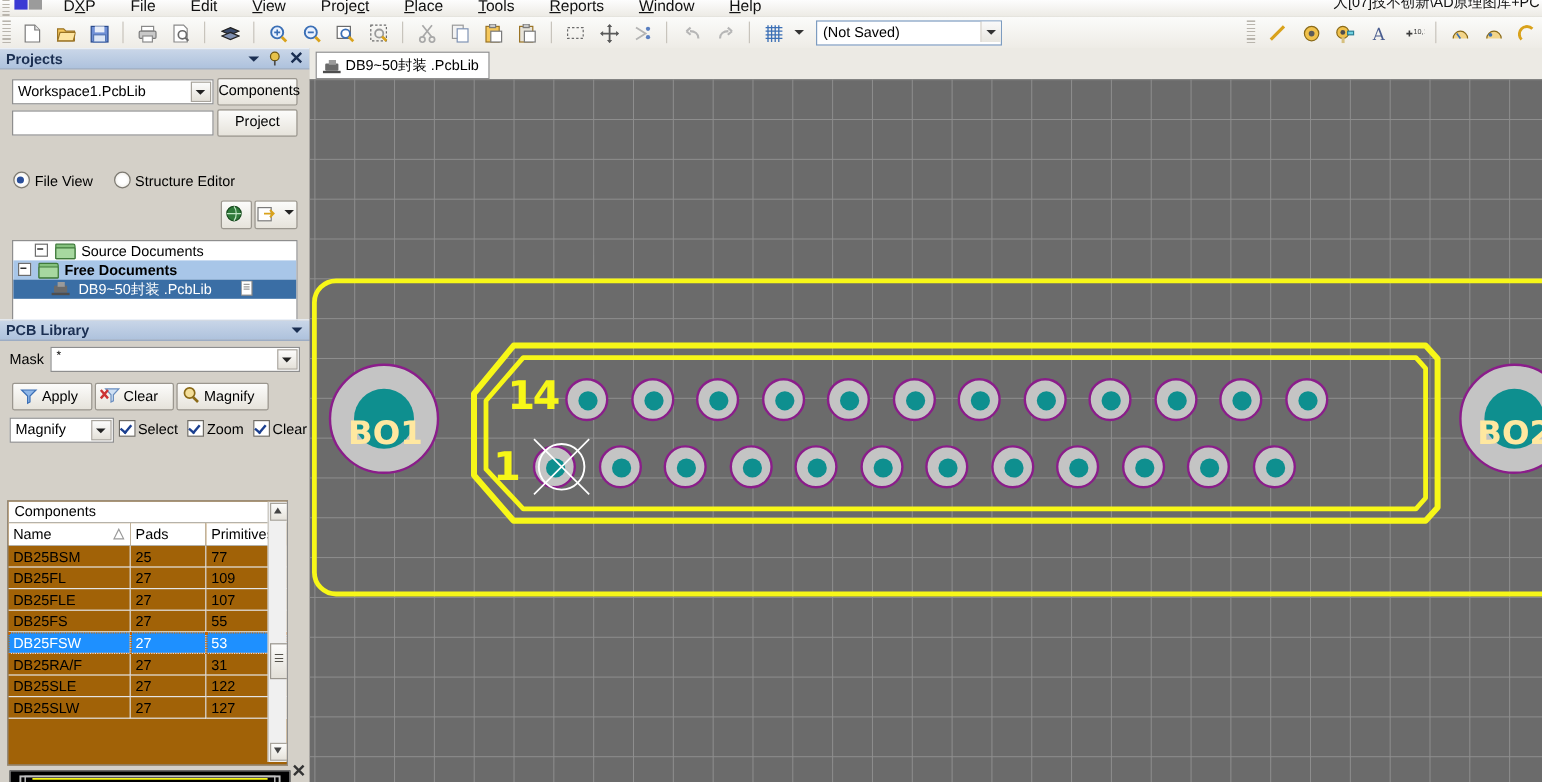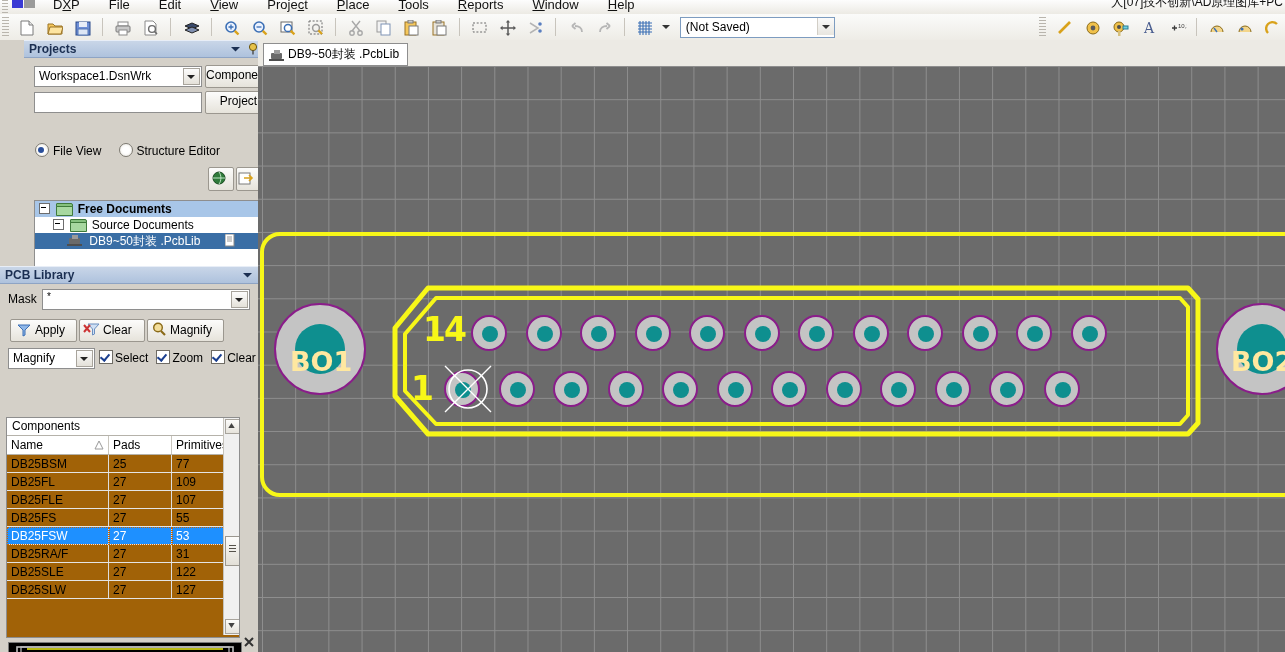--- a/index.html
+++ b/index.html
@@ -56,21 +56,21 @@
      border-left:1px solid #d2cec6;}
   .tb-combo .arw:after{content:"";position:absolute;left:4px;top:7px;border-left:4px solid transparent;
      border-right:4px solid transparent;border-top:4px solid #333;}
   .tb-small-arw{display:inline-block;vertical-align:top;width:13px;height:22px;margin-top:2px;position:relative;}
   .tb-small-arw:after{content:"";position:absolute;left:2px;top:9px;border-left:4px solid transparent;
      border-right:4px solid transparent;border-top:4px solid #333;}
 
   .rtoolbar{position:absolute;right:0;top:14px;height:26px;white-space:nowrap;}
 
   
-  .leftdock{position:absolute;left:0;top:40px;width:258px;height:612px;background:#d4d0c8;padding-left:24px;}
+  .leftdock{position:absolute;left:0;top:40px;width:258px;height:612px;background:#d4d0c8;}
 
   .panelhdr{
     position:relative;height:16px;
     background:linear-gradient(#c9d6e8,#aec2dd);
     border-top:1px solid #e8eef7;border-bottom:1px solid #8ea4c4;
   }
   .panelhdr .ttl{position:absolute;left:5px;top:1px;font-size:12px;font-weight:bold;color:#1b2f52;}
   .panelhdr .ctrls{position:absolute;right:3px;top:0px;}
   .panelhdr .ctrls i{display:inline-block;width:15px;height:15px;position:relative;vertical-align:top;}
 
@@ -365,21 +365,21 @@
               <path d="M7 9.5v4" stroke="#4a4a4a" stroke-width="1.4"></path>
             </svg></i>
         <i><svg width="15" height="15">
               <path d="M3 3l8 8M11 3l-8 8" stroke="#1b2f52" stroke-width="2"></path>
             </svg></i>
       </span>
     </div>
 
     <div class="projbody">
       <div class="combo" style="left:10px;top:8px;width:166px;">
-        <span class="txt">Workspace1.DsnWrk</span>
+        <span class="txt">Workspace1.PcbLib</span>
         <span class="cbtn"></span>
       </div>
       <div class="btn" style="left:181px;top:7px;width:65px;">Components</div>
 
       <div class="combo" style="left:10px;top:34px;width:166px;">
         <span class="txt"></span>
       </div>
       <div class="btn" style="left:181px;top:33px;width:65px;">Project</div>
 
       <div class="radio-row" style="left:11px;top:85px;">
@@ -394,29 +394,29 @@
           </svg></div>
       <div class="iconbtn" style="left:212px;top:109px;width:34px;">
         <svg width="18" height="16" style="margin:2px 0 0 1px">
             <rect x="1" y="3" width="11" height="11" fill="#fff" stroke="#7b7b7b"></rect>
             <path d="M6 8h8M11 5l3 3-3 3" stroke="#d9a21b" stroke-width="1.6" fill="none"></path>
           </svg>
         <span style="position:absolute;right:2px;top:7px;border-left:4px solid transparent;border-right:4px solid transparent;border-top:4px solid #222;"></span>
       </div>
 
       <div class="tree">
+        <div class="trow" style="padding-left:18px;">
+          <span class="exp"></span>
+          <span class="folder"><span class="bk"></span><span class="fr"></span></span>
+          <span>Source Documents</span>
+        </div>
         <div class="trow hdr-sel" style="padding-left:4px;">
           <span class="exp"></span>
           <span class="folder"><span class="bk"></span><span class="fr"></span></span>
           <span>Free Documents</span>
-        </div>
-        <div class="trow" style="padding-left:18px;">
-          <span class="exp"></span>
-          <span class="folder"><span class="bk"></span><span class="fr"></span></span>
-          <span>Source Documents</span>
         </div>
         <div class="trow sel" style="padding-left:32px;">
           <span class="pcbicon">
             <b style="left:2px;top:3px;width:11px;height:6px;border-radius:1px;"></b>
             <b style="left:5px;top:0px;width:6px;height:4px;background:#9a9a9a;"></b>
             <b style="left:0px;top:9px;width:15px;height:2px;background:#4e4e4e;"></b>
           </span>
           <span>DB9~50封装 .PcbLib</span>
           <span style="position:absolute;right:36px;top:1px;">
             <svg width="10" height="13">

